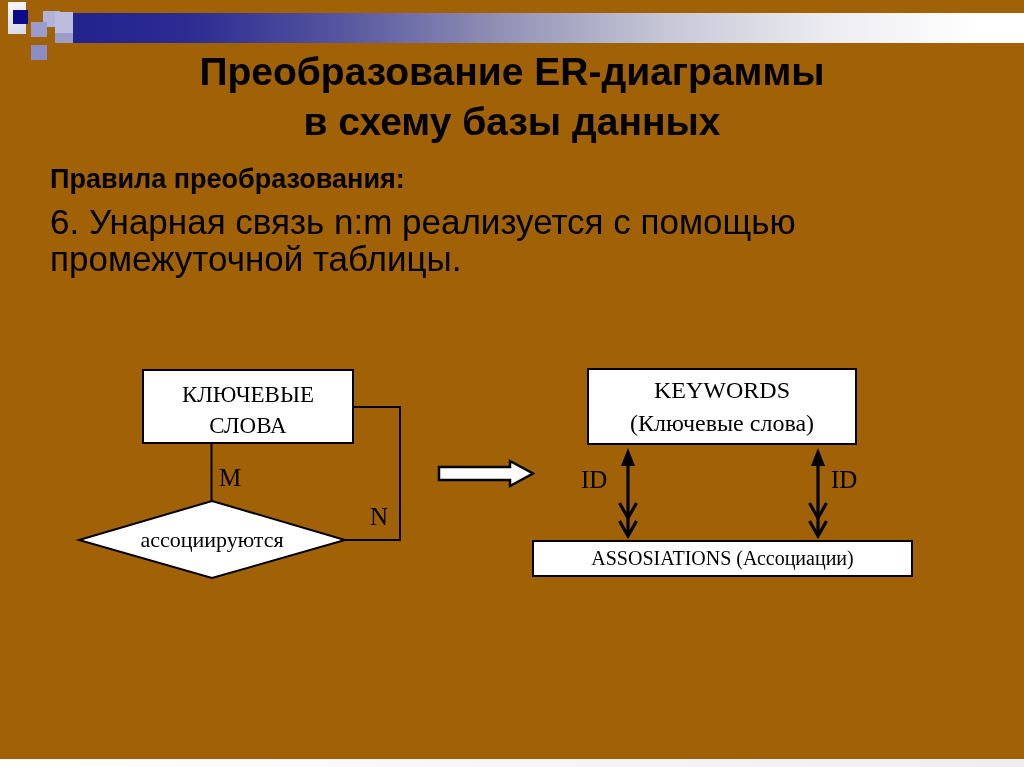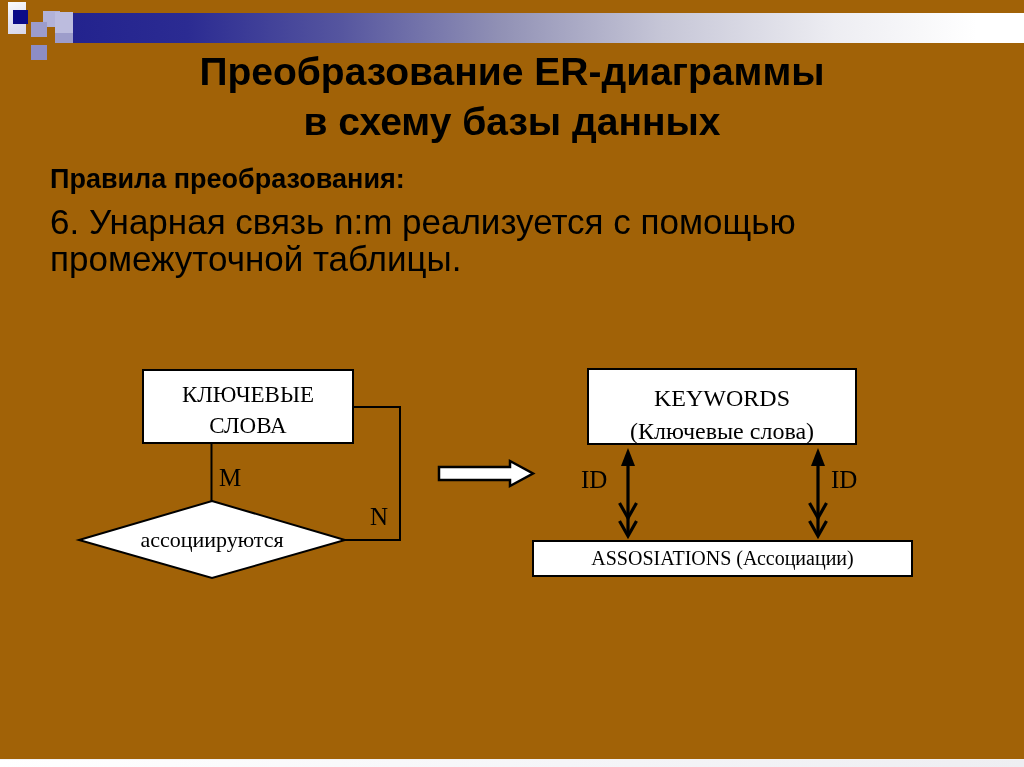--- a/index.html
+++ b/index.html
@@ -32,21 +32,21 @@
     text-align:center;font-size:39px;line-height:50px;font-weight:bold;letter-spacing:0;
   }
   .rules-heading{position:absolute;left:50px;top:164px;font-size:27px;font-weight:bold;}
   .rule-text{position:absolute;left:50px;top:203px;width:852px;font-size:35px;line-height:37px;}
   
   .dbox{
     position:absolute;background:#fff;border:2px solid #000;box-sizing:border-box;
     text-align:center;font-family:"Liberation Serif",serif;
   }
   .entity-box  {left:134px;top:369px;width:212px;height:75px;font-size:23px;line-height:31px;padding-top:8px;margin-left:8px;}
-  .keywords-box{left:587px;top:368px;width:270px;height:77px;font-size:24px;line-height:33px;padding-top:12px;}
+  .keywords-box{left:587px;top:368px;width:270px;height:77px;font-size:24px;line-height:33px;padding-top:4px;}
   .assoc-box   {left:532px;top:540px;width:381px;height:37px;font-size:20px;line-height:32px;}
   .dlabel{position:absolute;font-family:"Liberation Serif",serif;font-size:25px;}
   .m-label {left:219px;top:464px;}
   .n-label {left:370px;top:503px;}
   .id-left {left:581px;top:466px;}
   .id-right{left:831px;top:466px;}
   .diamond-label{
     position:absolute;left:97px;top:527px;width:230px;text-align:center;
     font-family:"Liberation Serif",serif;font-size:22px;
   }

